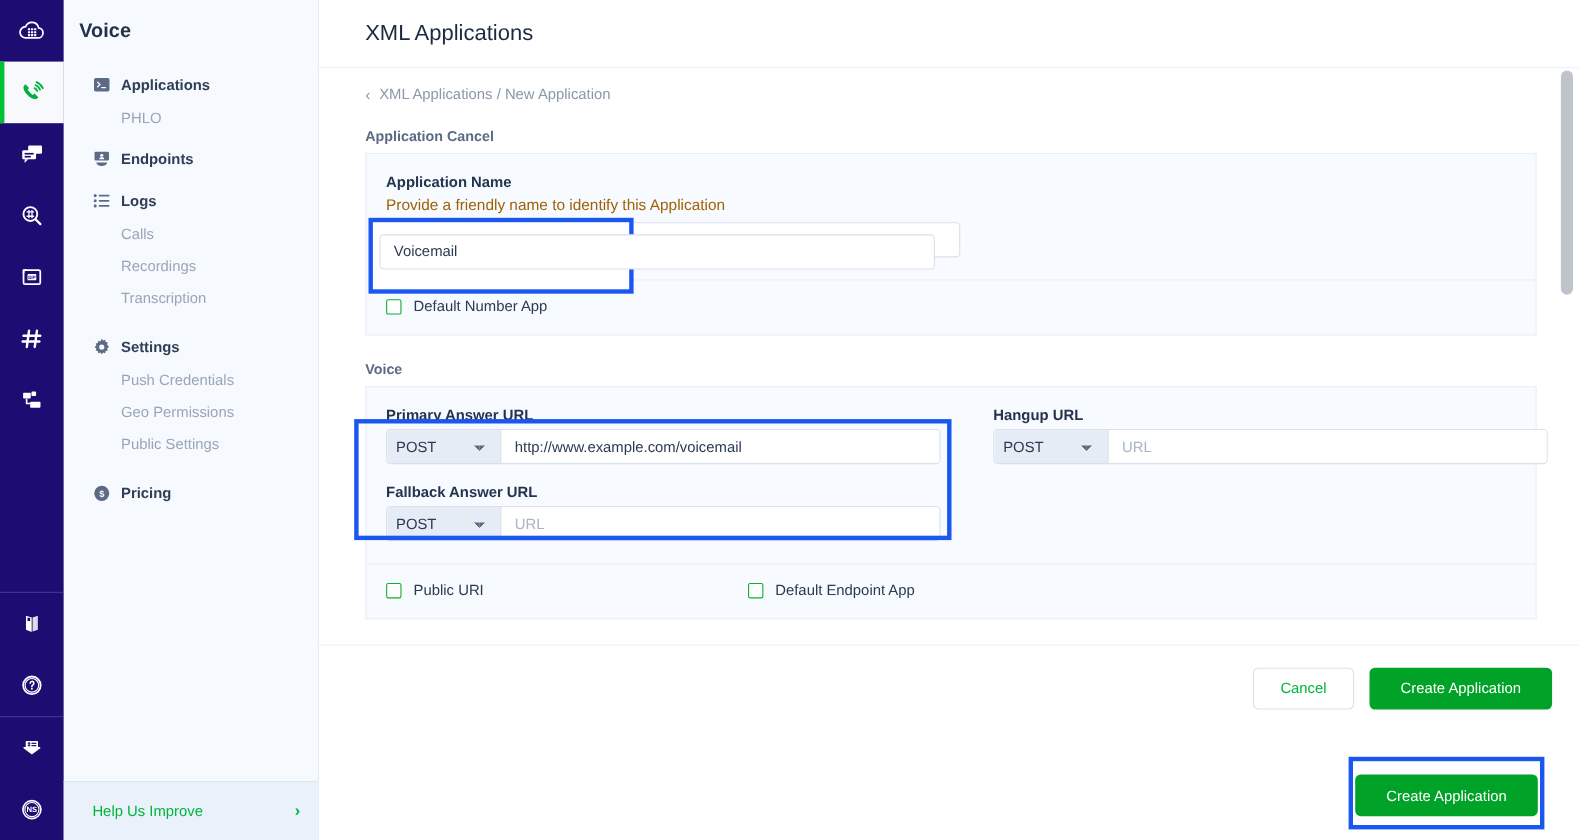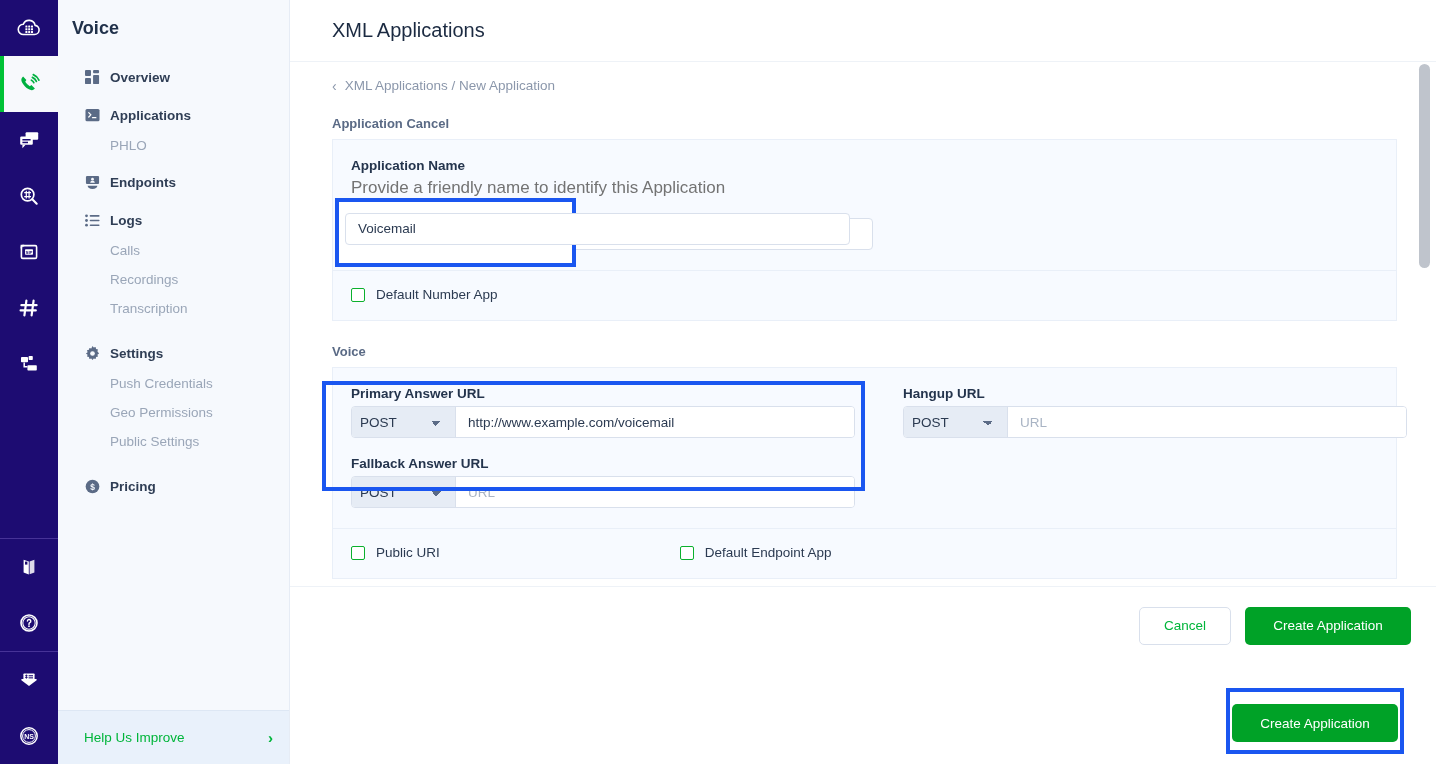--- a/index.html
+++ b/index.html
@@ -189,23 +189,23 @@
     border-bottom: 1px solid #e9eff8;
   }
   .card-row:last-child { border-bottom: none; }
   .field-label {
     font-size: 13.5px;
     font-weight: bold;
     color: #24344d;
     margin-bottom: 5px;
   }
   .field-hint {
-    font-size: 17px;
-    color: #737373;
-    margin-bottom: 20px;
+    font-size: 14px;
+    color: #a16207;
+    margin-bottom: 8px;
   }
   .text-input {
     width: 522px;
     height: 32px;
     border: 1px solid #d9e0ec;
     border-radius: 4px;
     background: #fff;
     font-size: 13.5px;
     color: #2b3a51;
     padding: 0 12px;
@@ -467,33 +467,20 @@
         <text x="13" y="15.6" font-size="7" fill="#fff" text-anchor="middle" font-family="Liberation Sans, sans-serif" font-weight="bold">NS</text>
       </svg>
     </div>
   </div>
 
   <div class="sidenav">
     <div class="sidenav-title">Voice</div>
 
     <div class="sidenav-list">
 
-      <div class="nav-group">
-        <div class="nav-item">
-          <span class="nav-ico">
-            <svg width="15" height="15" viewBox="0 0 16 16" fill="#5b6b86">
-              <rect x="0" y="0" width="6.4" height="6.4" rx="1"></rect>
-              <rect x="8.6" y="0" width="6.4" height="3.4" rx="1"></rect>
-              <rect x="8.6" y="5.2" width="6.4" height="9.8" rx="1"></rect>
-              <rect x="0" y="8.6" width="6.4" height="6.4" rx="1"></rect>
-            </svg>
-          </span>
-          <span>Overview</span>
-        </div>
-      </div>
 
       <div class="nav-group">
         <div class="nav-item">
           <span class="nav-ico">
             <svg width="15" height="15" viewBox="0 0 16 16">
               <rect x="0.5" y="1" width="15" height="13" rx="1.6" fill="#5b6b86"></rect>
               <path d="M4 5l2.2 2.3L4 9.6" stroke="#fff" stroke-width="1.3" fill="none" stroke-linecap="round"></path>
               <path d="M8 10.3h3.6" stroke="#fff" stroke-width="1.3" stroke-linecap="round"></path>
             </svg>
           </span>

